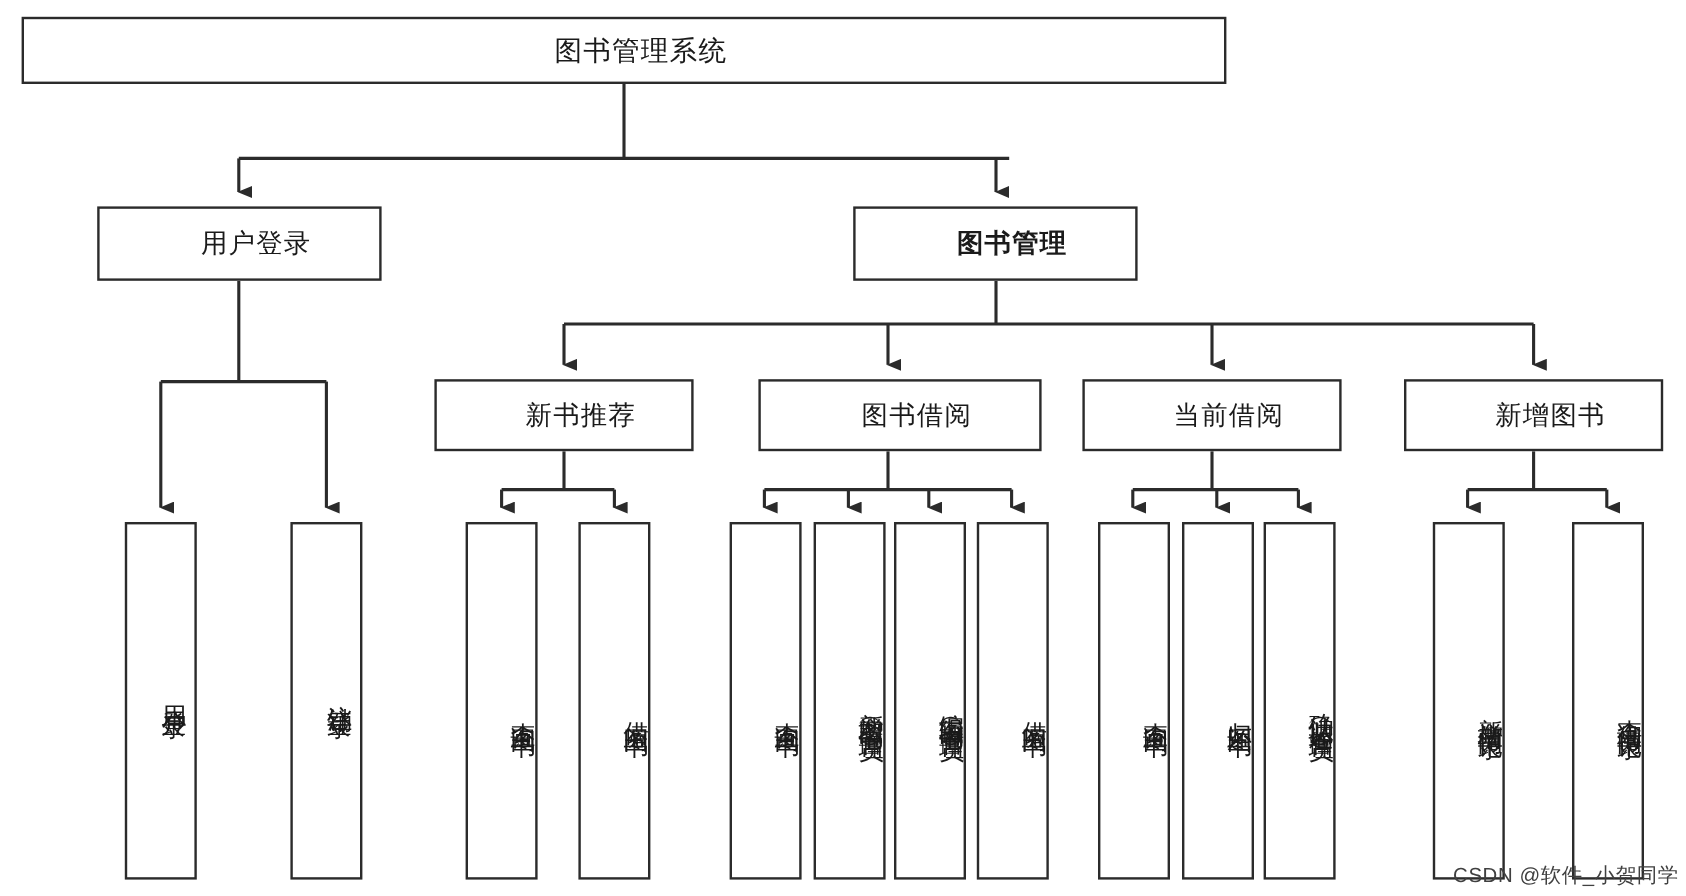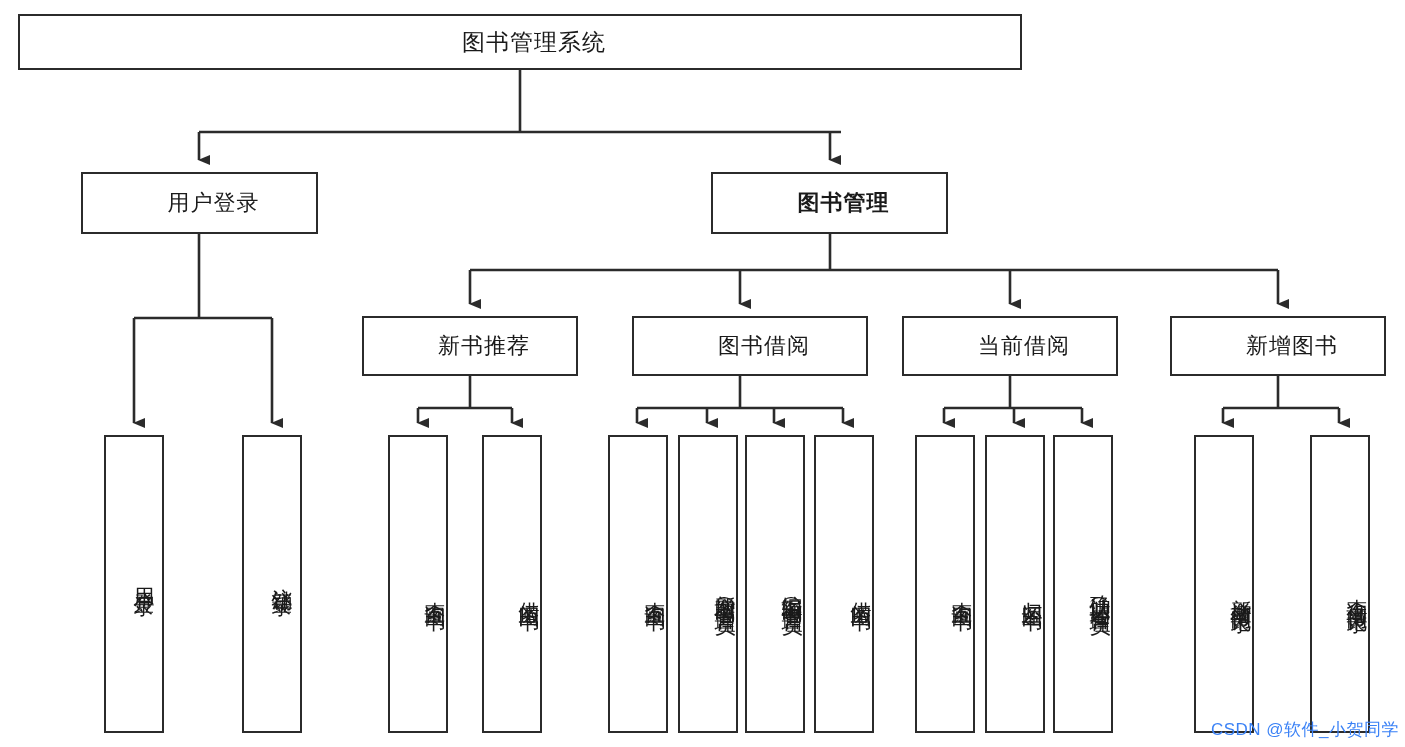--- a/index.html
+++ b/index.html
@@ -44,21 +44,21 @@
     letter-spacing:3px;
   }
   .node.v.mid .vtxt{ }
   .node.v.bot{ align-items:flex-end; padding-top:0; padding-bottom:14px; }
 
   #watermark{
     position:absolute;
     right:6px;
     bottom:6px;
     font-size:17px;
-    color:#3b82f6;
+    color:#404040;
     white-space:nowrap;
     z-index:3;
     letter-spacing:0.5px;
     text-align:right;
   }
 </style>
 </head>
 <body>
 
 <div id="canvas">

